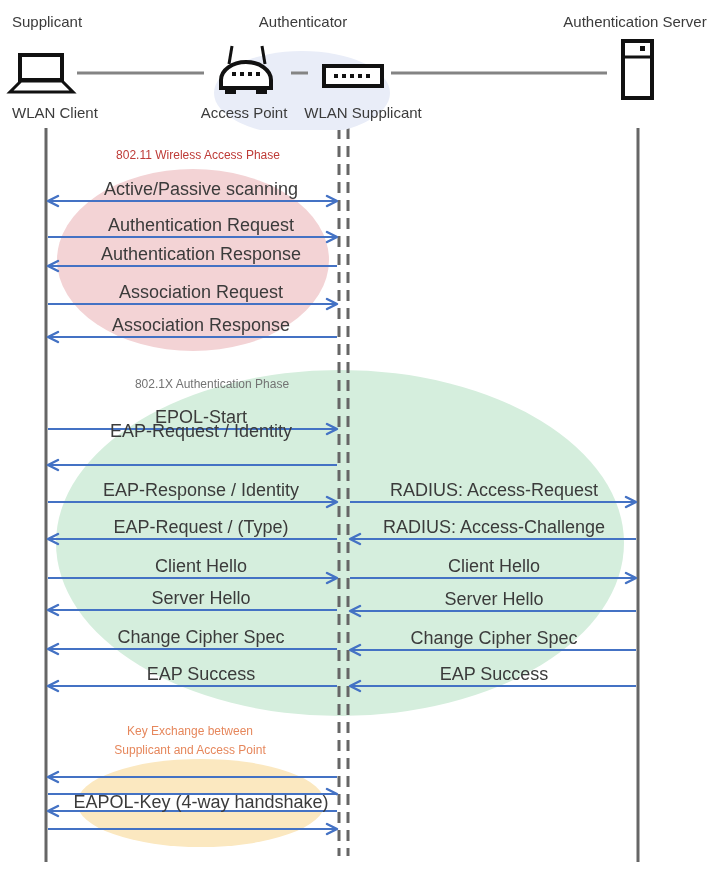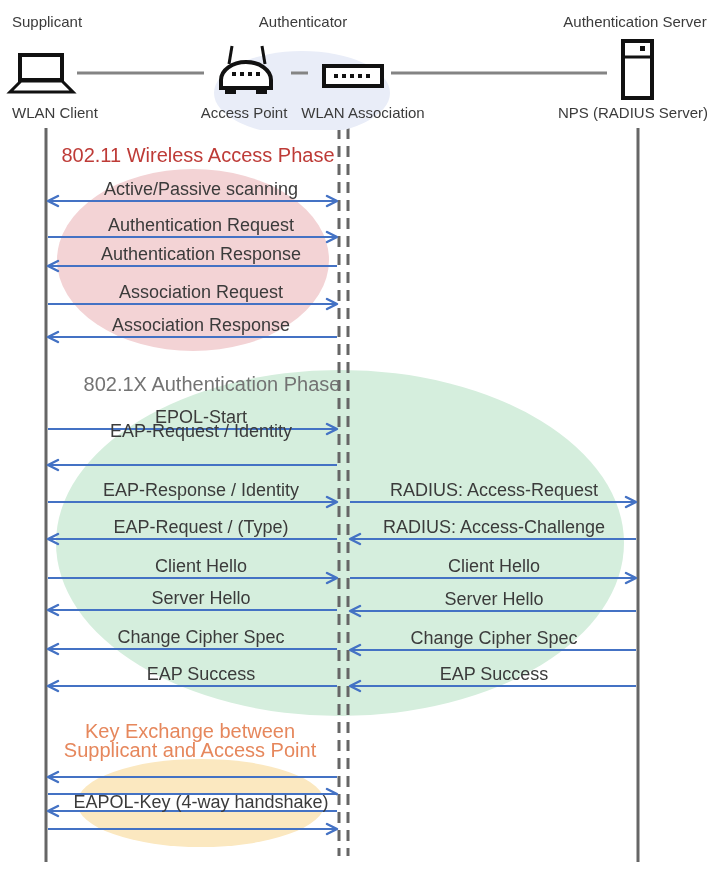--- a/index.html
+++ b/index.html
@@ -5,21 +5,21 @@
   html,body{margin:0;padding:0;background:#fff;}
   .page{
     position:relative;width:713px;height:875px;background:#fff;overflow:hidden;
     font-family:"Liberation Sans", sans-serif;color:#3B3B3B;
   }
   svg.layer{position:absolute;left:0;top:0;}
   #labels{position:absolute;left:0;top:0;width:631px;height:875px;pointer-events:none;}
   .lbl{position:absolute;font-size:15px;line-height:18px;color:#3B3B3B;white-space:nowrap;}
   .center{transform:translateX(-50%);}
   .phase-title{
-    position:absolute;transform:translateX(-50%);font-size:20px;line-height:19px;
+    position:absolute;transform:translateX(-50%);font-size:12px;line-height:19px;
     text-align:center;white-space:pre-line;
   }
   .msg-label{
     position:absolute;transform:translateX(-50%);font-size:18px;line-height:16px;
     color:#3B3B3B;white-space:nowrap;
   }
   .msg-label.bg{background:#ffffff;padding:0 8px;line-height:15px;}
 </style>
 </head>
 <body>
@@ -168,22 +168,21 @@
     </g>
   </svg>
 
   <div id="labels">
     <div class="lbl" style="left:12px;top:13px">Supplicant</div>
     <div class="lbl center" style="left:303px;top:13px">Authenticator</div>
     <div class="lbl center" style="left:635px;top:13px">Authentication Server</div>
 
     <div class="lbl" style="left:12px;top:104px">WLAN Client</div>
     <div class="lbl center" style="left:244px;top:104px">Access Point</div>
-    <div class="lbl center" style="left:363px;top:104px">WLAN Association</div>
-    <div class="lbl center" style="left:633px;top:104px">NPS (RADIUS Server)</div>
+    <div class="lbl center" style="left:363px;top:104px">WLAN Supplicant</div>
   <div class="msg-label" style="left: 201px; top: 181px;">Active/Passive scanning</div>
       <div class="msg-label" style="left: 201px; top: 217px;">Authentication Request</div>
       <div class="msg-label" style="left: 201px; top: 246px;">Authentication Response</div>
       <div class="msg-label" style="left: 201px; top: 284px;">Association Request</div>
       <div class="msg-label" style="left: 201px; top: 317px;">Association Response</div>
       <div class="msg-label" style="left: 201px; top: 409px;">EPOL-Start</div>
       <div class="msg-label" style="left: 201px; top: 423px;">EAP-Request / Identity</div>
       <div class="msg-label" style="left: 201px; top: 482px;">EAP-Response / Identity</div>
       <div class="msg-label" style="left: 494px; top: 482px;">RADIUS: Access-Request</div>
       <div class="msg-label" style="left: 201px; top: 519px; text-align: center;">EAP-Request / (Type)</div>

